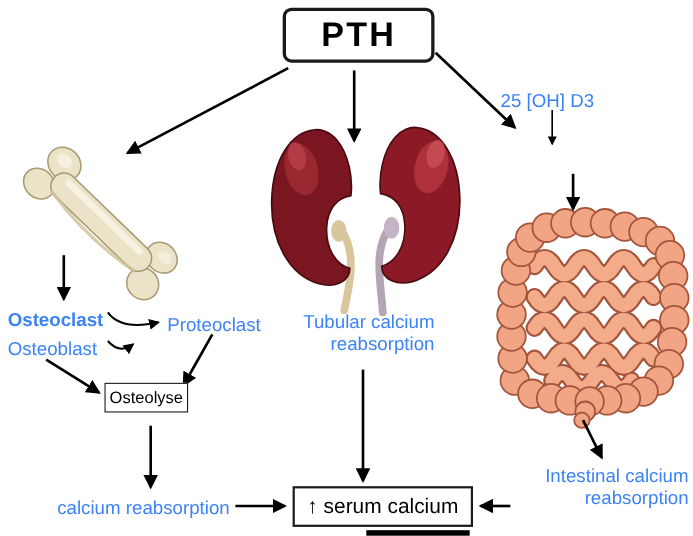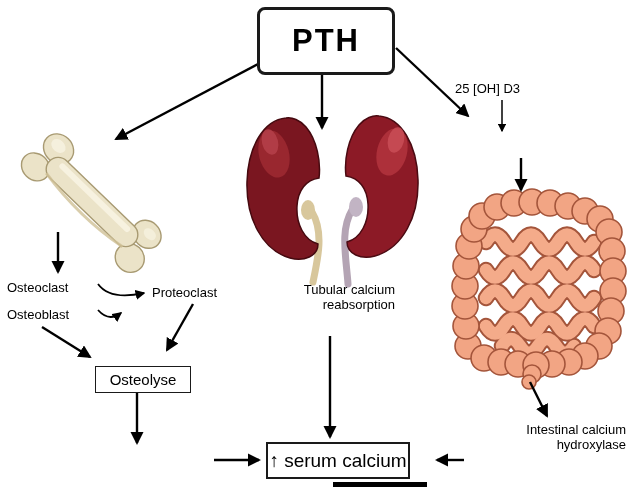--- a/index.html
+++ b/index.html
@@ -4,42 +4,42 @@
 <style>
   * { margin:0; padding:0; box-sizing:border-box; }
   html,body { background:#ffffff; }
   body {
     width:630px; height:487px; position:relative; overflow:hidden;
     font-family:"Liberation Sans", sans-serif; color:#000;
   }
   .canvas { position:absolute; inset:0; }
   svg.layer { position:absolute; left:0; top:0; z-index:1; }
   .lbl {
-    position:absolute; z-index:2; font-size:13px; color:#000000;
+    position:absolute; z-index:2; font-size:17px; color:#3b82f6;
     white-space:nowrap; line-height:1.15;
   }
   .lbl.wrap { white-space:normal; text-align:right; }
   .lbl.italic { font-style:italic; }
   .node-box {
     position:absolute; z-index:2; background:#fff; border:1.5px solid #1a1a1a;
     display:flex; align-items:center; justify-content:center;
   }
   .pth-box {
-    left:257px; top:7px; width:138px; height:68px;
+    left:257px; top:7px; width:138px; height:50px;
     border:3px solid #1a1a1a; border-radius:8px;
     font-size:31px; font-weight:bold; letter-spacing:2px;
   }
   .osteolyse-box {
-    left:95px; top:366px; width:96px; height:27px; font-size:15px;
+    left:95px; top:348px; width:76px; height:27px; font-size:15px;
   }
   .serum-box {
-    left:266px; top:442px; width:144px; height:37px;
+    left:266px; top:442px; width:164px; height:37px;
     border-width:2px; font-size:19px;
   }
-  .lbl-osteoclast { left:7px; top:281px; }
+  .lbl-osteoclast { left:7px; top:281px;font-weight:bold; }
   .lbl-osteoblast { left:7px; top:308px; }
   .lbl-proteoclast { left:152px; top:286px; }
   .lbl-calcium-reabs { left:52px; top:452px; }
   .lbl-tubular { left:265px; top:283px; width:130px; }
   .lbl-25ohd3 { left:455px; top:82px; }
   .lbl-enzyme { left:508px; top:106px; }
   .lbl-125ohd3 { left:462px; top:139px; }
   .lbl-intestinal { left:466px; top:423px; width:160px; }
   .artifact {
     position:absolute; z-index:3; left:333px; top:482px; width:94px; height:5px;
@@ -156,22 +156,23 @@
     <path class="ar" d="M 530,382 L 547,416"></path>
     <path class="ar" d="M 464,460 L 437,460"></path>
   </svg>
 
   <div class="node-box pth-box">PTH</div>
 
   <div class="lbl lbl-osteoclast">Osteoclast</div>
   <div class="lbl lbl-proteoclast">Proteoclast</div>
   <div class="lbl lbl-osteoblast">Osteoblast</div>
   <div class="node-box osteolyse-box">Osteolyse</div>
+  <div class="lbl lbl-calcium-reabs">calcium reabsorption</div>
 
   <div class="lbl wrap lbl-tubular">Tubular calcium reabsorption</div>
 
   <div class="lbl lbl-25ohd3">25 [OH] D3</div>
-  <div class="lbl wrap lbl-intestinal">Intestinal calcium hydroxylase</div>
+  <div class="lbl wrap lbl-intestinal">Intestinal calcium reabsorption</div>
 
   <div class="node-box serum-box">↑ serum calcium</div>
 
   <div class="artifact"></div>
 </div>
 
 </body></html>

